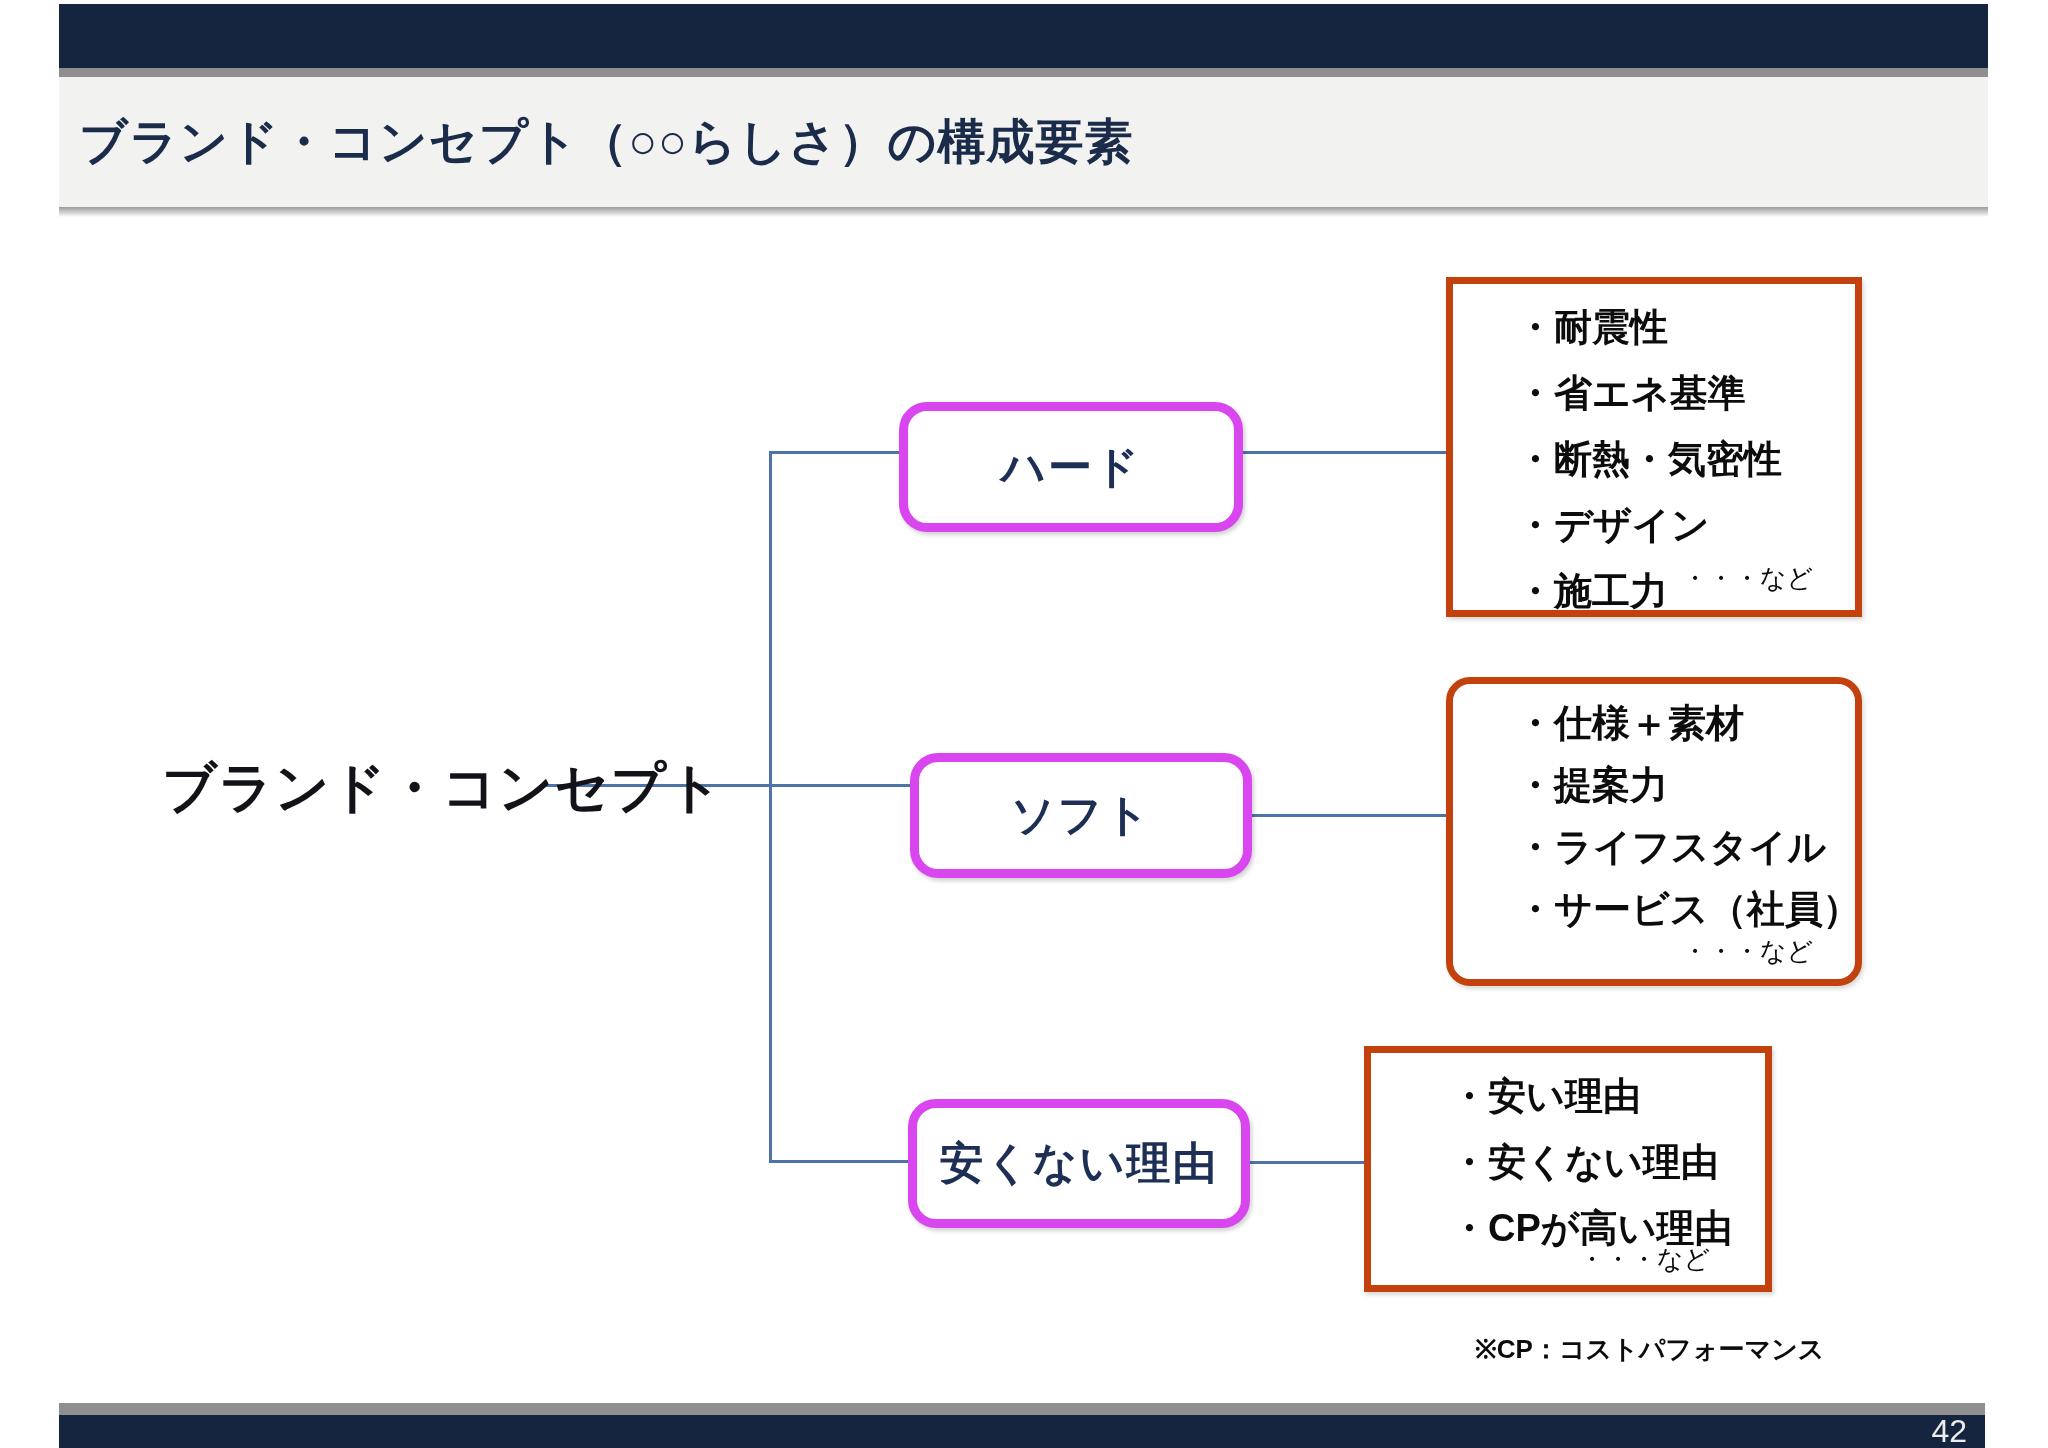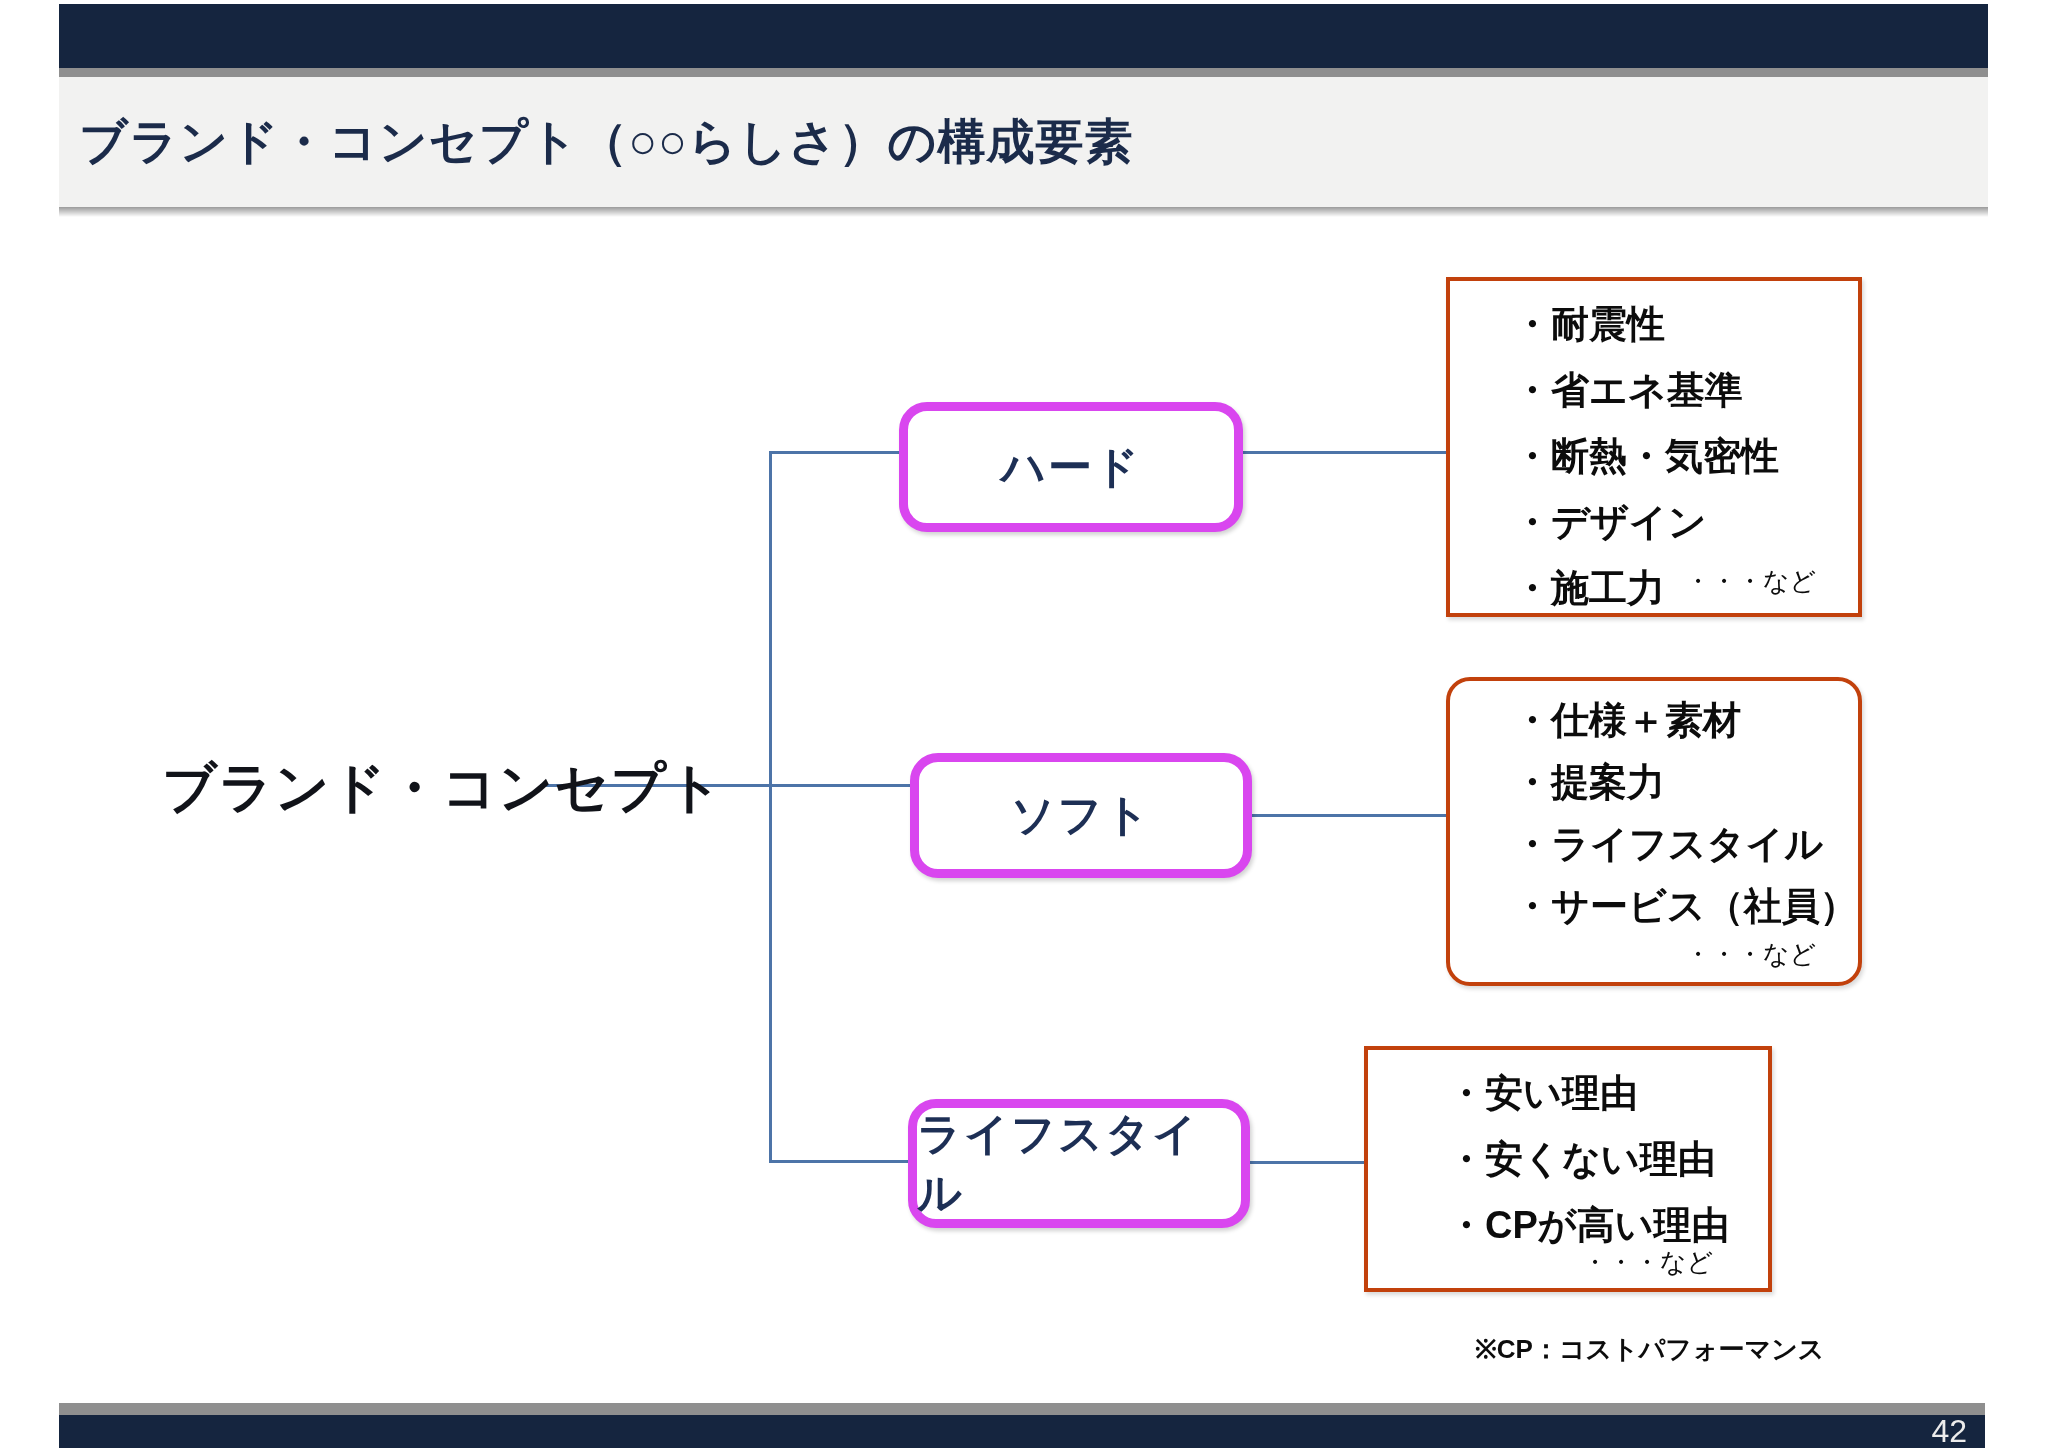--- a/index.html
+++ b/index.html
@@ -72,21 +72,21 @@
     box-shadow: 2px 3px 4px rgba(0,0,0,0.18);
   }
   .node-hard { left: 899px; top: 402px; width: 344px; height: 130px; }
   .node-soft { left: 910px; top: 753px; width: 342px; height: 125px; }
   .node-cost { left: 908px; top: 1099px; width: 342px; height: 129px; }
 
   
   .panel {
     position: absolute;
     box-sizing: border-box;
-    border: 4px solid #c2410c;
+    border: 7px solid #c2410c;
     background: #ffffff;
     font-weight: bold; color: #0c0c0c;
     box-shadow: 2px 3px 4px rgba(0,0,0,0.15);
   }
   .panel-1 { left: 1446px; top: 277px;  width: 416px; height: 340px;
              padding: 10px 0 0 63px; font-size: 38px; line-height: 66px; }
   .panel-2 { left: 1446px; top: 677px;  width: 416px; height: 309px;
              padding: 8px 0 0 63px;  font-size: 38px; line-height: 62px; border-radius: 24px; }
   .panel-3 { left: 1364px; top: 1046px; width: 408px; height: 246px;
              padding: 10px 0 0 79px; font-size: 38px; line-height: 66px; }
@@ -145,21 +145,21 @@
 
   <div class="root-label">ブランド・コンセプト</div>
 
   <div class="node node-hard">
     <span>ハード</span>
   </div>
   <div class="node node-soft">
     <span>ソフト</span>
   </div>
   <div class="node node-cost">
-    <span>ライフスタイル</span>
+    <span>安くない理由</span>
   </div>
 
   <div class="panel panel-1">
     <div class="item">・耐震性</div>
     <div class="item">・省エネ基準</div>
     <div class="item">・断熱・気密性</div>
     <div class="item">・デザイン</div>
     <div class="item">・施工力</div>
     <span class="etc etc-1">・・・など</span>
   </div>

